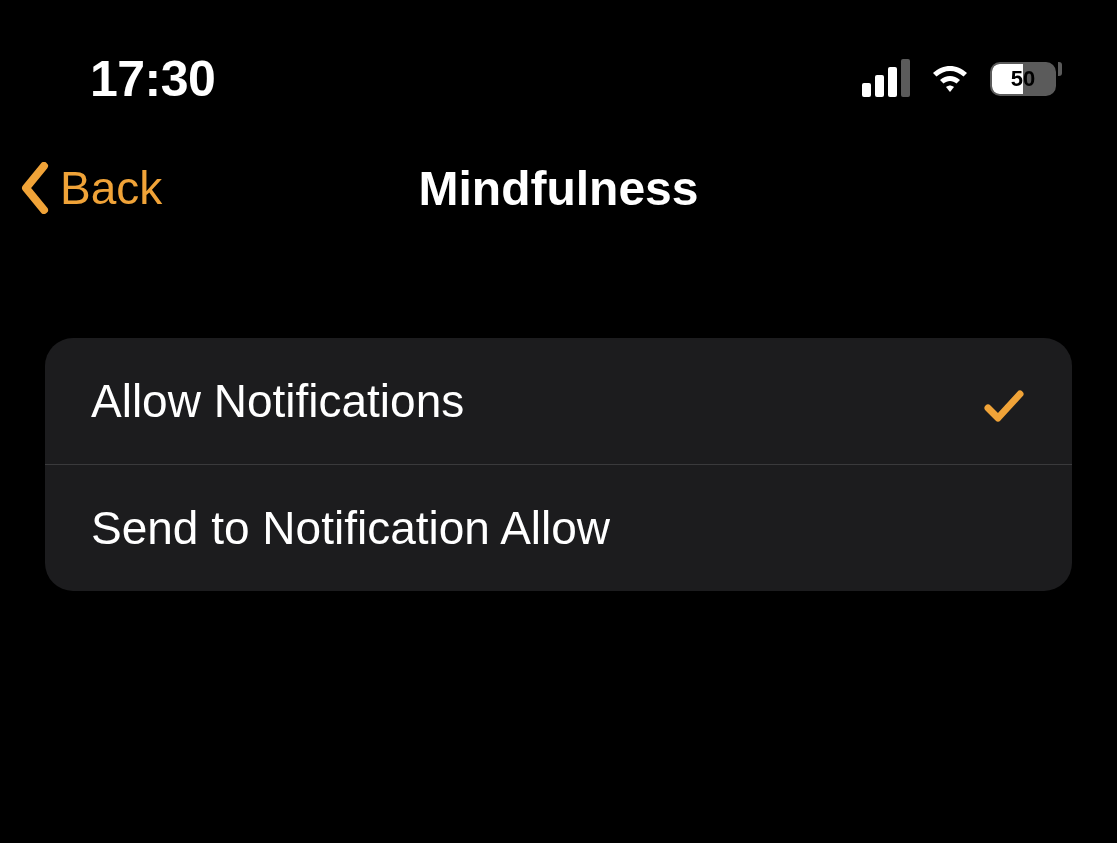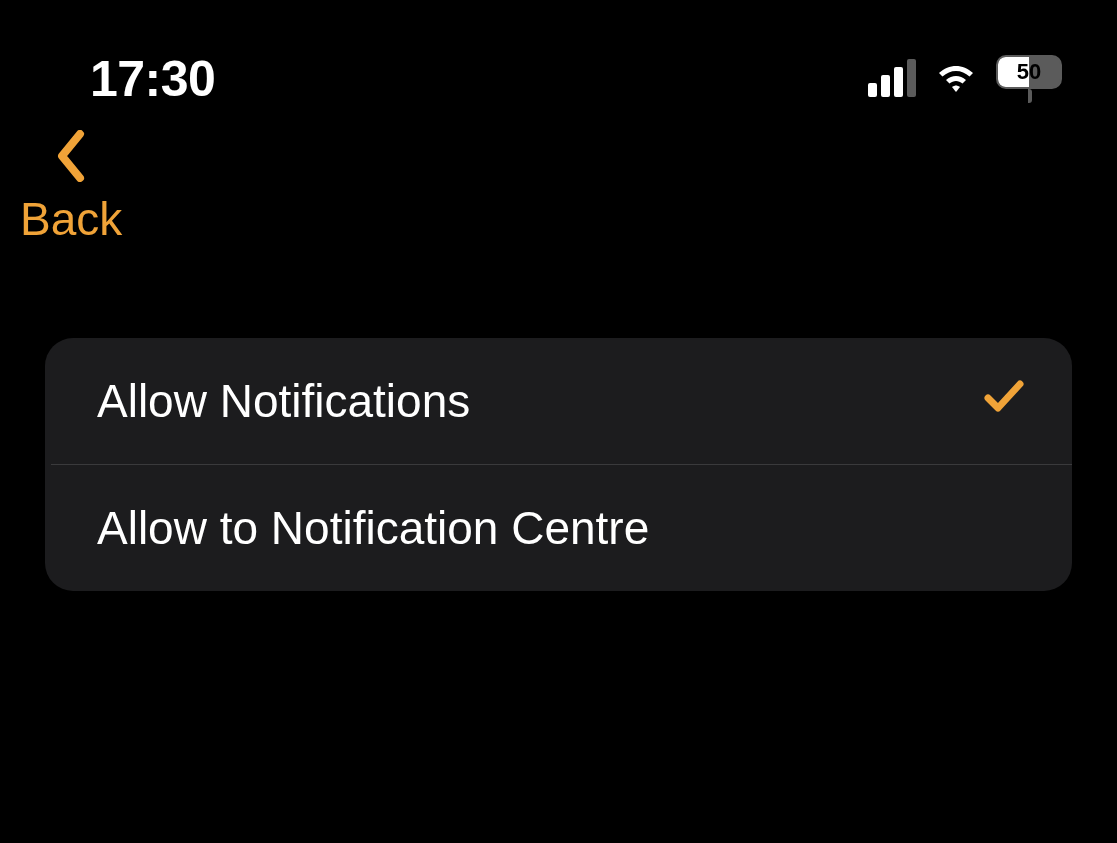--- a/index.html
+++ b/index.html
@@ -46,22 +46,20 @@
     .bar2 { height: 22px; background: #ffffff; }
     .bar3 { height: 30px; background: #ffffff; }
     .bar4 { height: 38px; background: #5b5b5b; }
     .wifi-icon svg {
       width: 44px;
       height: 34px;
       display: block;
     }
     .battery {
       display: flex;
-      align-items: center;
-      flex-direction: column;
     }
     .battery-body {
       width: 66px;
       height: 34px;
       border: 2.5px solid #5b5b5b;
       border-radius: 10px;
       position: relative;
       overflow: hidden;
       background: #5b5b5b;
     }
@@ -104,21 +102,20 @@
     }
     .back-button {
       display: flex;
       align-items: center;
       gap: 10px;
       color: #f0a338;
       font-size: 46px;
       font-weight: 400;
       cursor: pointer;
       z-index: 2;
-      flex-direction: column;
     }
     .back-chevron svg {
       width: 30px;
       height: 52px;
       display: block;
     }
     .page-title {
       position: absolute;
       left: 0;
       right: 0;
@@ -129,26 +126,25 @@
       pointer-events: none;
     }
     .list-group {
       margin: 80px 45px 0 45px;
       background: #1c1c1e;
       border-radius: 28px;
       overflow: hidden;
     }
     .list-item {
       display: flex;
-      align-items: flex-start;
+      align-items: flex-end;
       justify-content: space-between;
       padding: 36px 46px;
       border-bottom: 1px solid #3a3a3c;
       cursor: pointer;
-      margin-left: 6px;
     }
     .list-item:last-child {
       border-bottom: none;
     }
     .list-item-label {
       font-size: 46px;
       font-weight: 500;
       color: #ffffff;
     }
     .check-icon {
@@ -191,27 +187,28 @@
 
 <div class="nav-bar">
   <div class="back-button">
     <span class="back-chevron">
       <svg viewBox="0 0 30 52" fill="none">
         <path d="M24 4 L6 26 L24 48" stroke="#f0a338" stroke-width="8" stroke-linecap="round" stroke-linejoin="round"></path>
       </svg>
     </span>
     <span>Back</span>
   </div>
+  <div class="page-title">Mindfulness</div>
 </div>
 
 <div class="list-group">
   <div class="list-item">
     <span class="list-item-label">Allow Notifications</span>
     <span class="check-icon">
       <svg viewBox="0 0 44 44" fill="none">
         <path d="M6 24 L16 34 L38 10" stroke="#f0a338" stroke-width="7" stroke-linecap="round" stroke-linejoin="round"></path>
       </svg>
     </span>
   </div>
   <div class="list-item">
-    <span class="list-item-label">Allow to Notification Centre</span>
+    <span class="list-item-label">Send to Notification Allow</span>
   </div>
 </div>
 
 </body></html>

